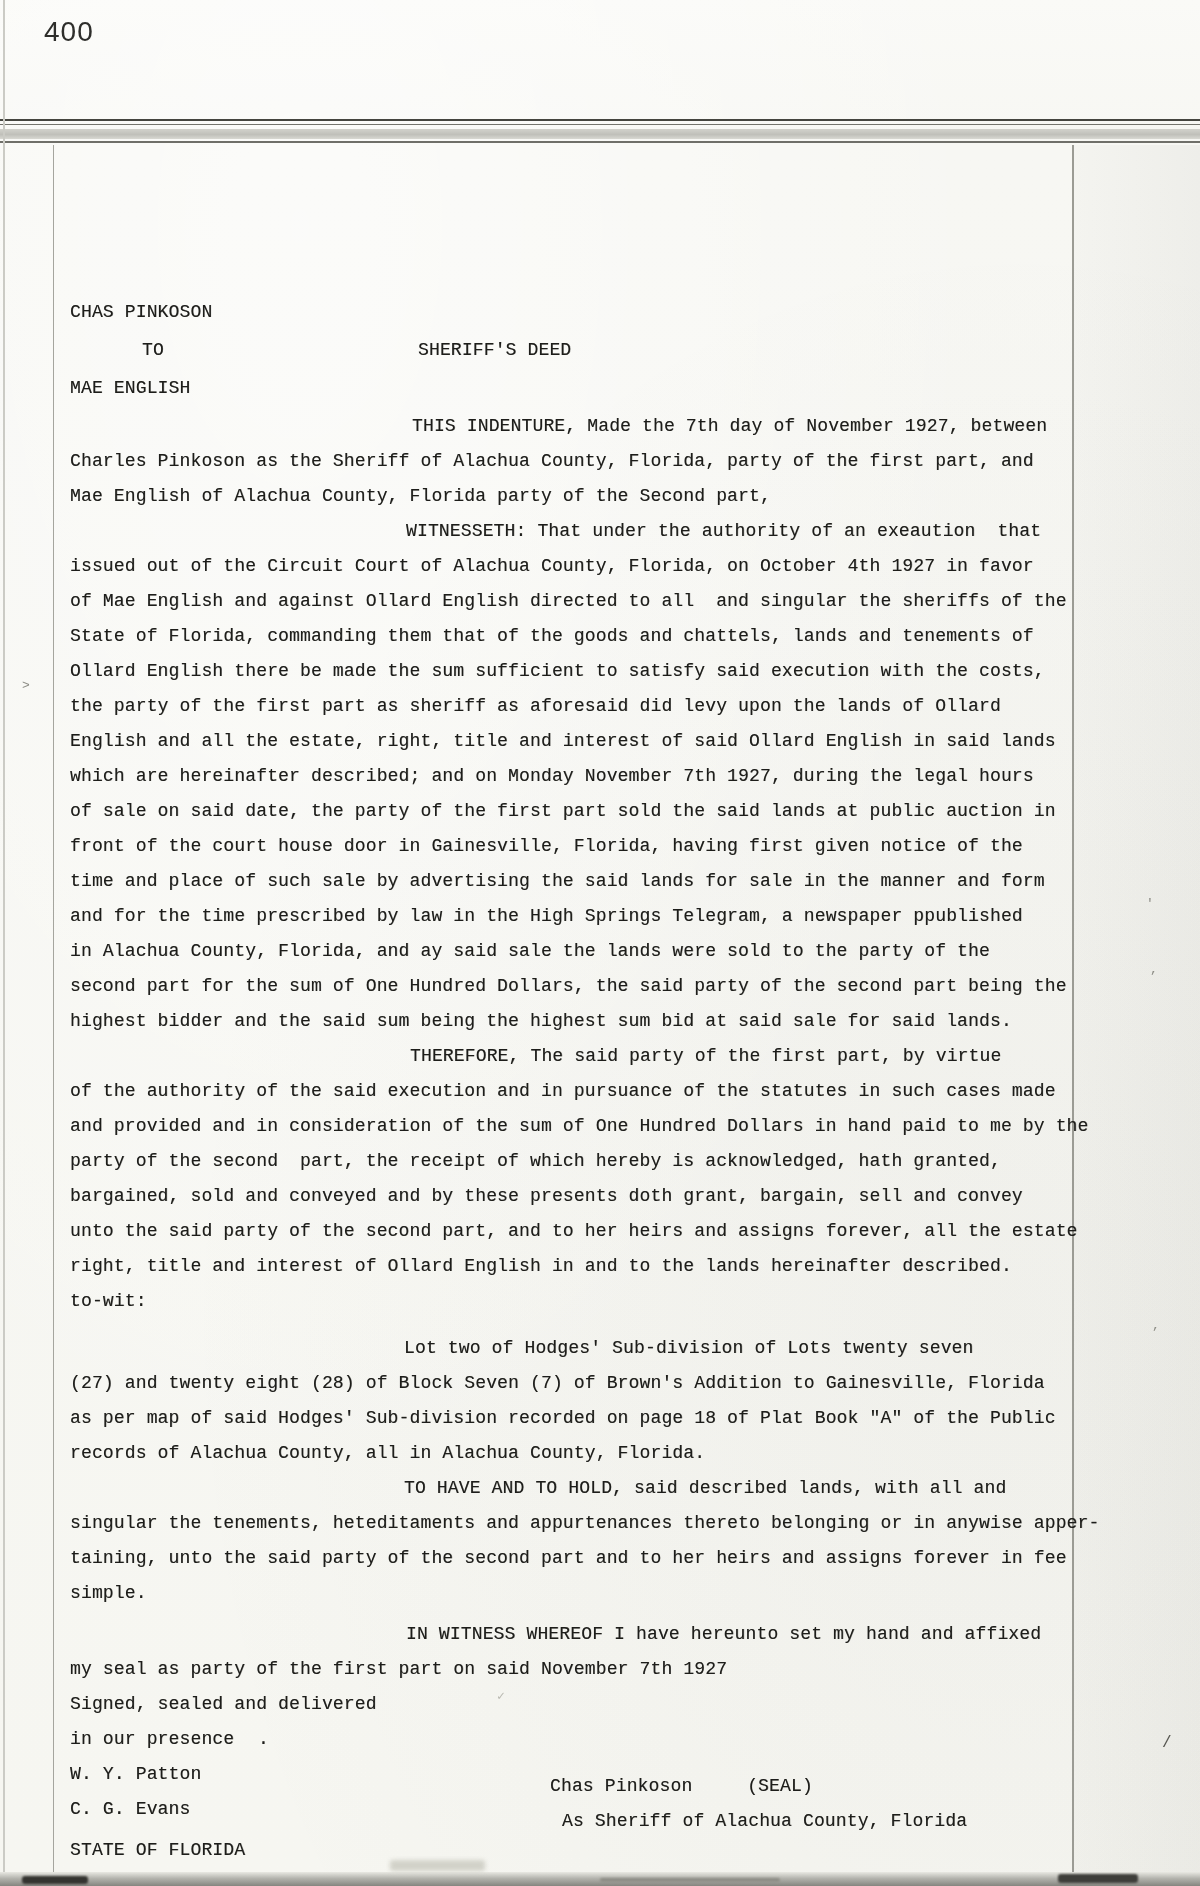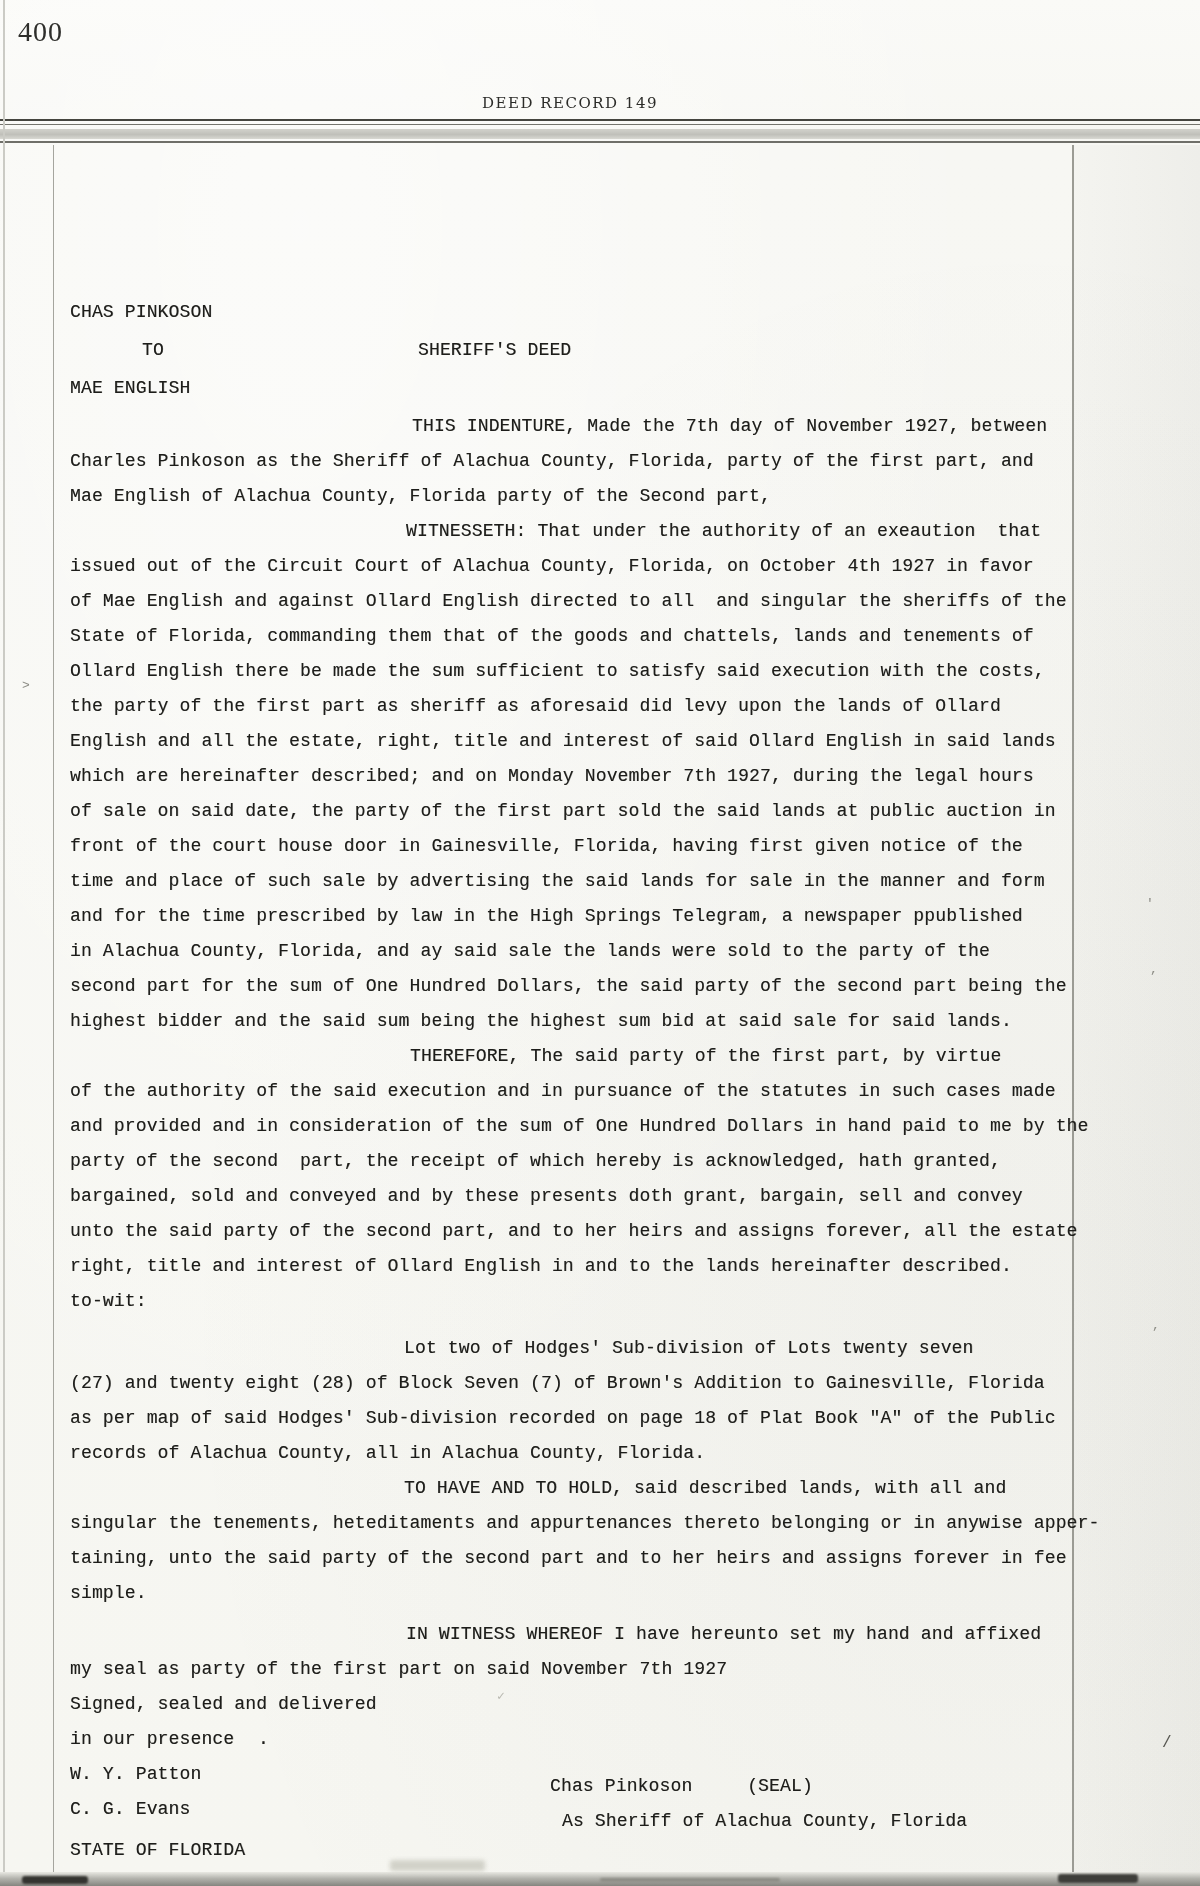--- a/index.html
+++ b/index.html
@@ -9,22 +9,22 @@
     font-family:"Liberation Mono", monospace;
   }
   .sheet{
     position:absolute;inset:0;
     background:
       radial-gradient(ellipse at 25% 12%, rgba(255,255,255,.55), rgba(255,255,255,0) 55%),
       radial-gradient(ellipse at 85% 70%, rgba(60,60,50,.035), rgba(0,0,0,0) 60%),
       linear-gradient(#fafaf7 0px, #f7f7f3 140px, #f6f6f1 100%);
   }
   .page-number{
-    position:absolute;left:18px;top:16px;
-    font-family:Liberation Serif, serif;font-size:28px;color:#2e2e2b;letter-spacing:1px;
+    position:absolute;left:44px;top:16px;
+    font-family:Liberation Sans, sans-serif;font-size:28px;color:#2e2e2b;letter-spacing:1px;
   }
   .running-header{
     position:absolute;top:94px;left:0;width:1140px;text-align:center;
     font-family:"DejaVu Serif", serif;font-size:15px;letter-spacing:1.5px;color:#2b2b28;
   }
   .hr{position:absolute;left:0;width:1200px}
   .hr-1{top:119px;height:2px;background:#45453f}
   .hr-2{top:124px;height:1px;background:#74746d}
   .hr-band{top:129px;height:10px;background:linear-gradient(#d2d2cc,#c0c0ba 55%,#d8d8d2)}
   .hr-3{top:141px;height:2px;background:#6f6f69}
@@ -52,21 +52,20 @@
   .smudge-b{left:1058px;top:1874px;width:80px;height:9px;background:#3e3e3a}
   .smudge-c{left:390px;top:1860px;width:95px;height:11px;background:#d2d2c9;filter:blur(2px)}
   .smudge-d{left:600px;top:1878px;width:180px;height:4px;background:#8e8e87}
 </style>
 </head>
 <body>
 
 <div class="sheet">
 
   <div class="page-number">400</div>
-  <div class="running-header">DEED RECORD 149</div>
 
   <div class="hr hr-1"></div>
   <div class="hr hr-2"></div>
   <div class="hr hr-band"></div>
   <div class="hr hr-3"></div>
 
   <div class="vr vr-edge"></div>
   <div class="vr vr-left"></div>
   <div class="vr vr-right"></div>
   <div class="right-shade"></div>

